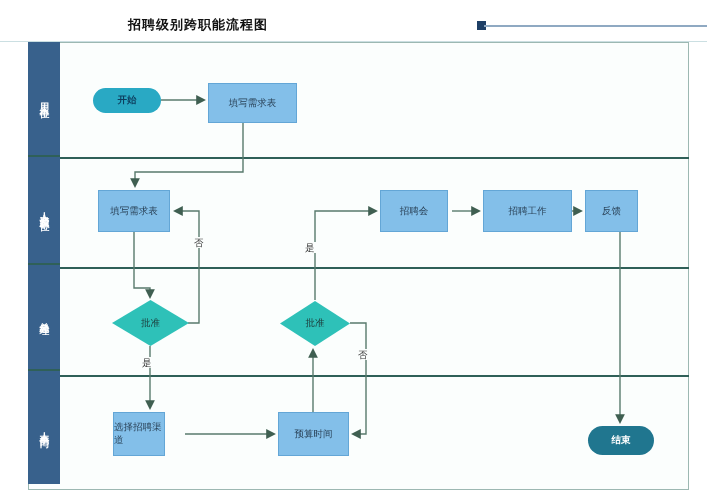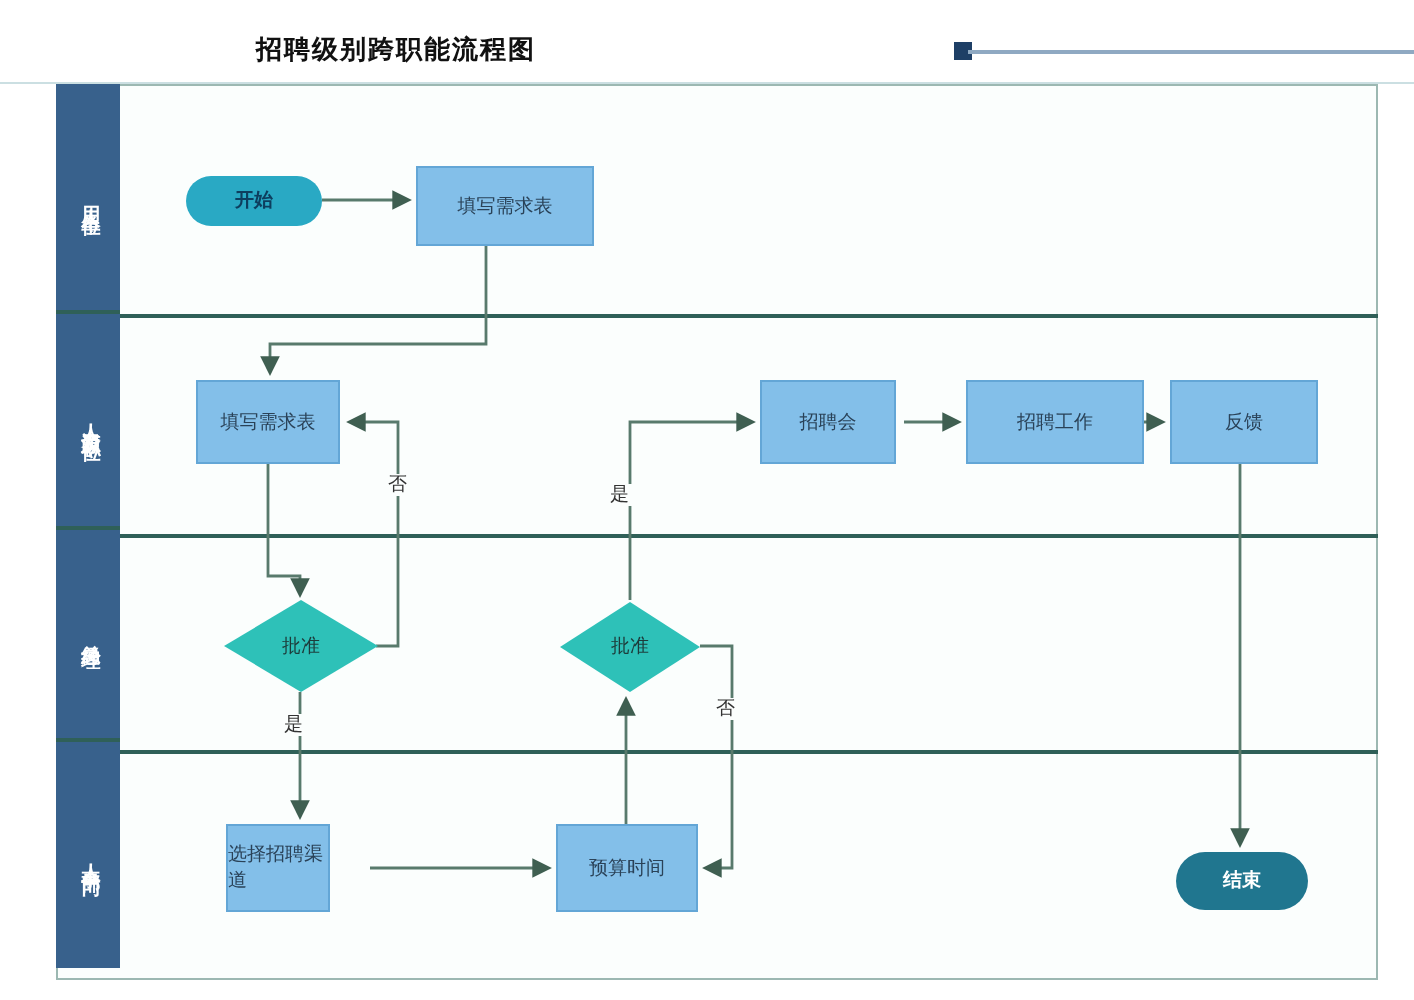--- a/index.html
+++ b/index.html
@@ -99,21 +99,21 @@
   <div class="node start-pill" style="left:93px;top:88px;width:68px;height:25px;">开始</div>
 
   <div class="node process" style="left:208px;top:83px;width:89px;height:40px;">填写需求表</div>
 
   <div class="node process" style="left:98px;top:190px;width:72px;height:42px;">填写需求表</div>
 
   <div class="node process" style="left:380px;top:190px;width:68px;height:42px;">招聘会</div>
 
   <div class="node process" style="left:483px;top:190px;width:89px;height:42px;">招聘工作</div>
 
-  <div class="node process" style="left:585px;top:190px;width:74px;height:42px;">反馈</div>
+  <div class="node process" style="left:585px;top:190px;width:53px;height:42px;">反馈</div>
 
   <div class="node decision" style="left:112px;top:300px;width:77px;height:46px;">批准</div>
 
   <div class="node decision" style="left:280px;top:301px;width:70px;height:45px;">批准</div>
 
   <div class="node process" style="left:113px;top:412px;width:52px;height:44px;">选择招聘渠道</div>
 
   <div class="node process" style="left:278px;top:412px;width:71px;height:44px;">预算时间</div>
 
   <div class="node end-pill" style="left:588px;top:426px;width:66px;height:29px;">结束</div>

